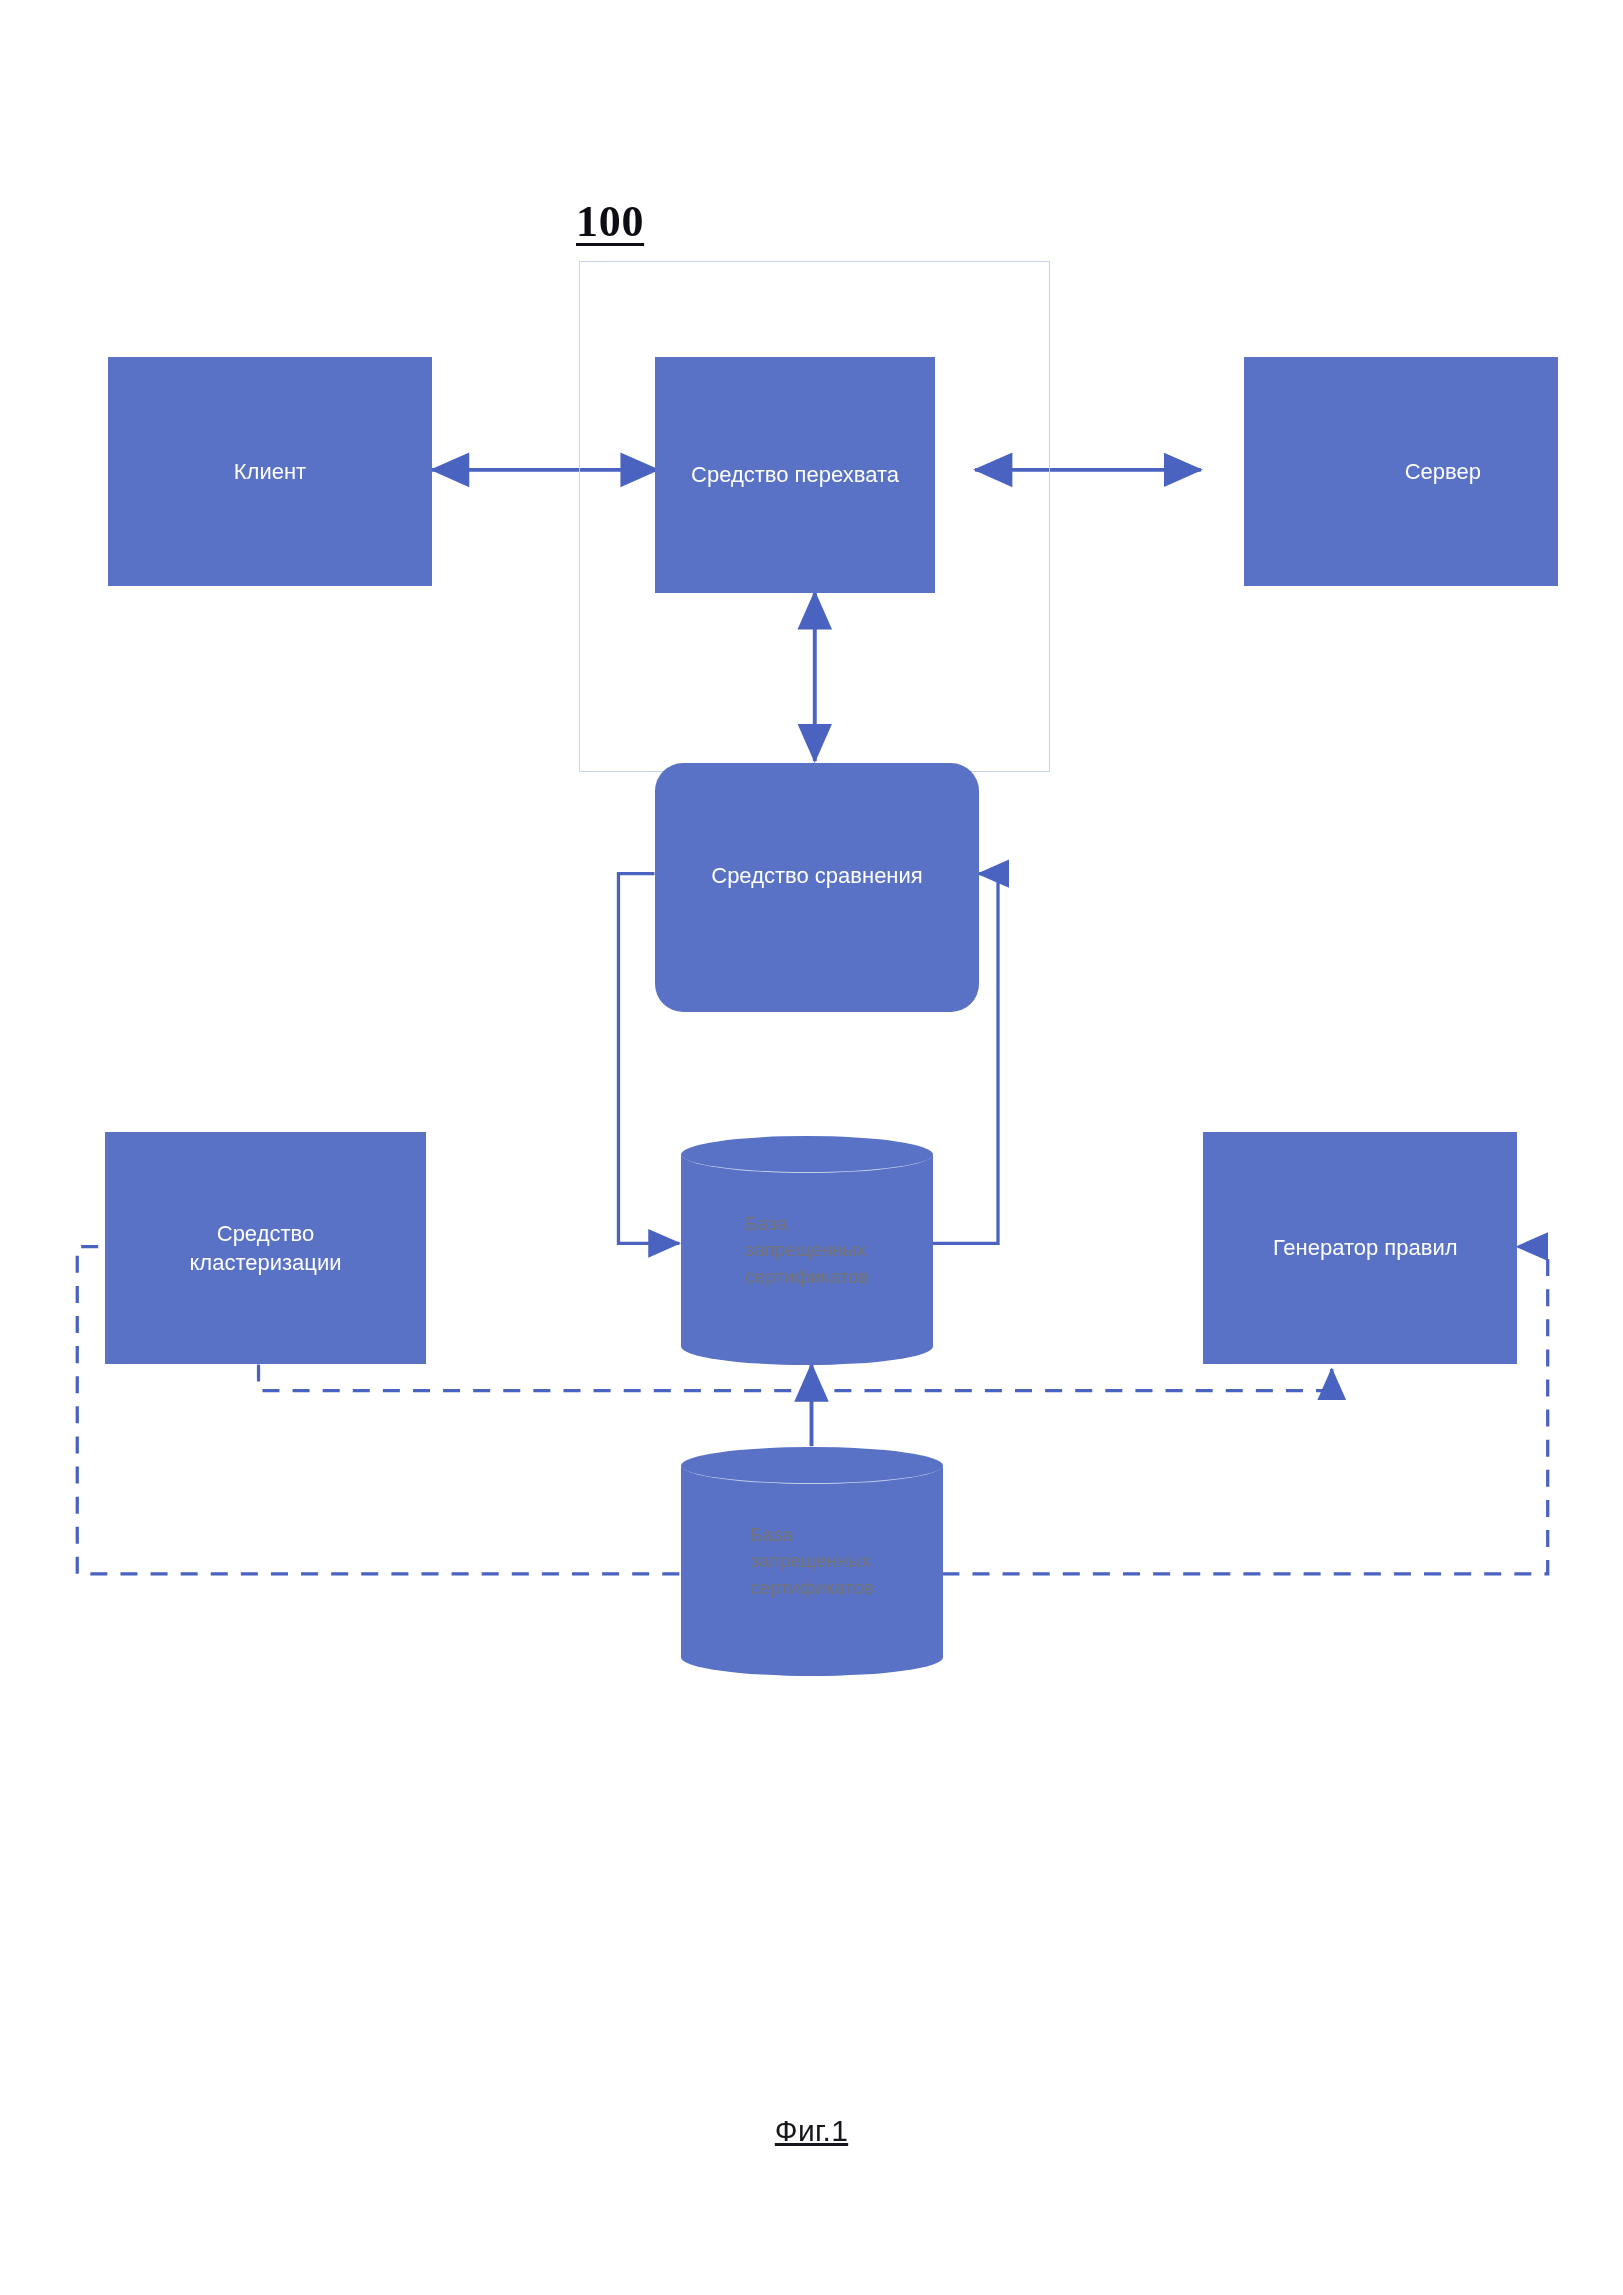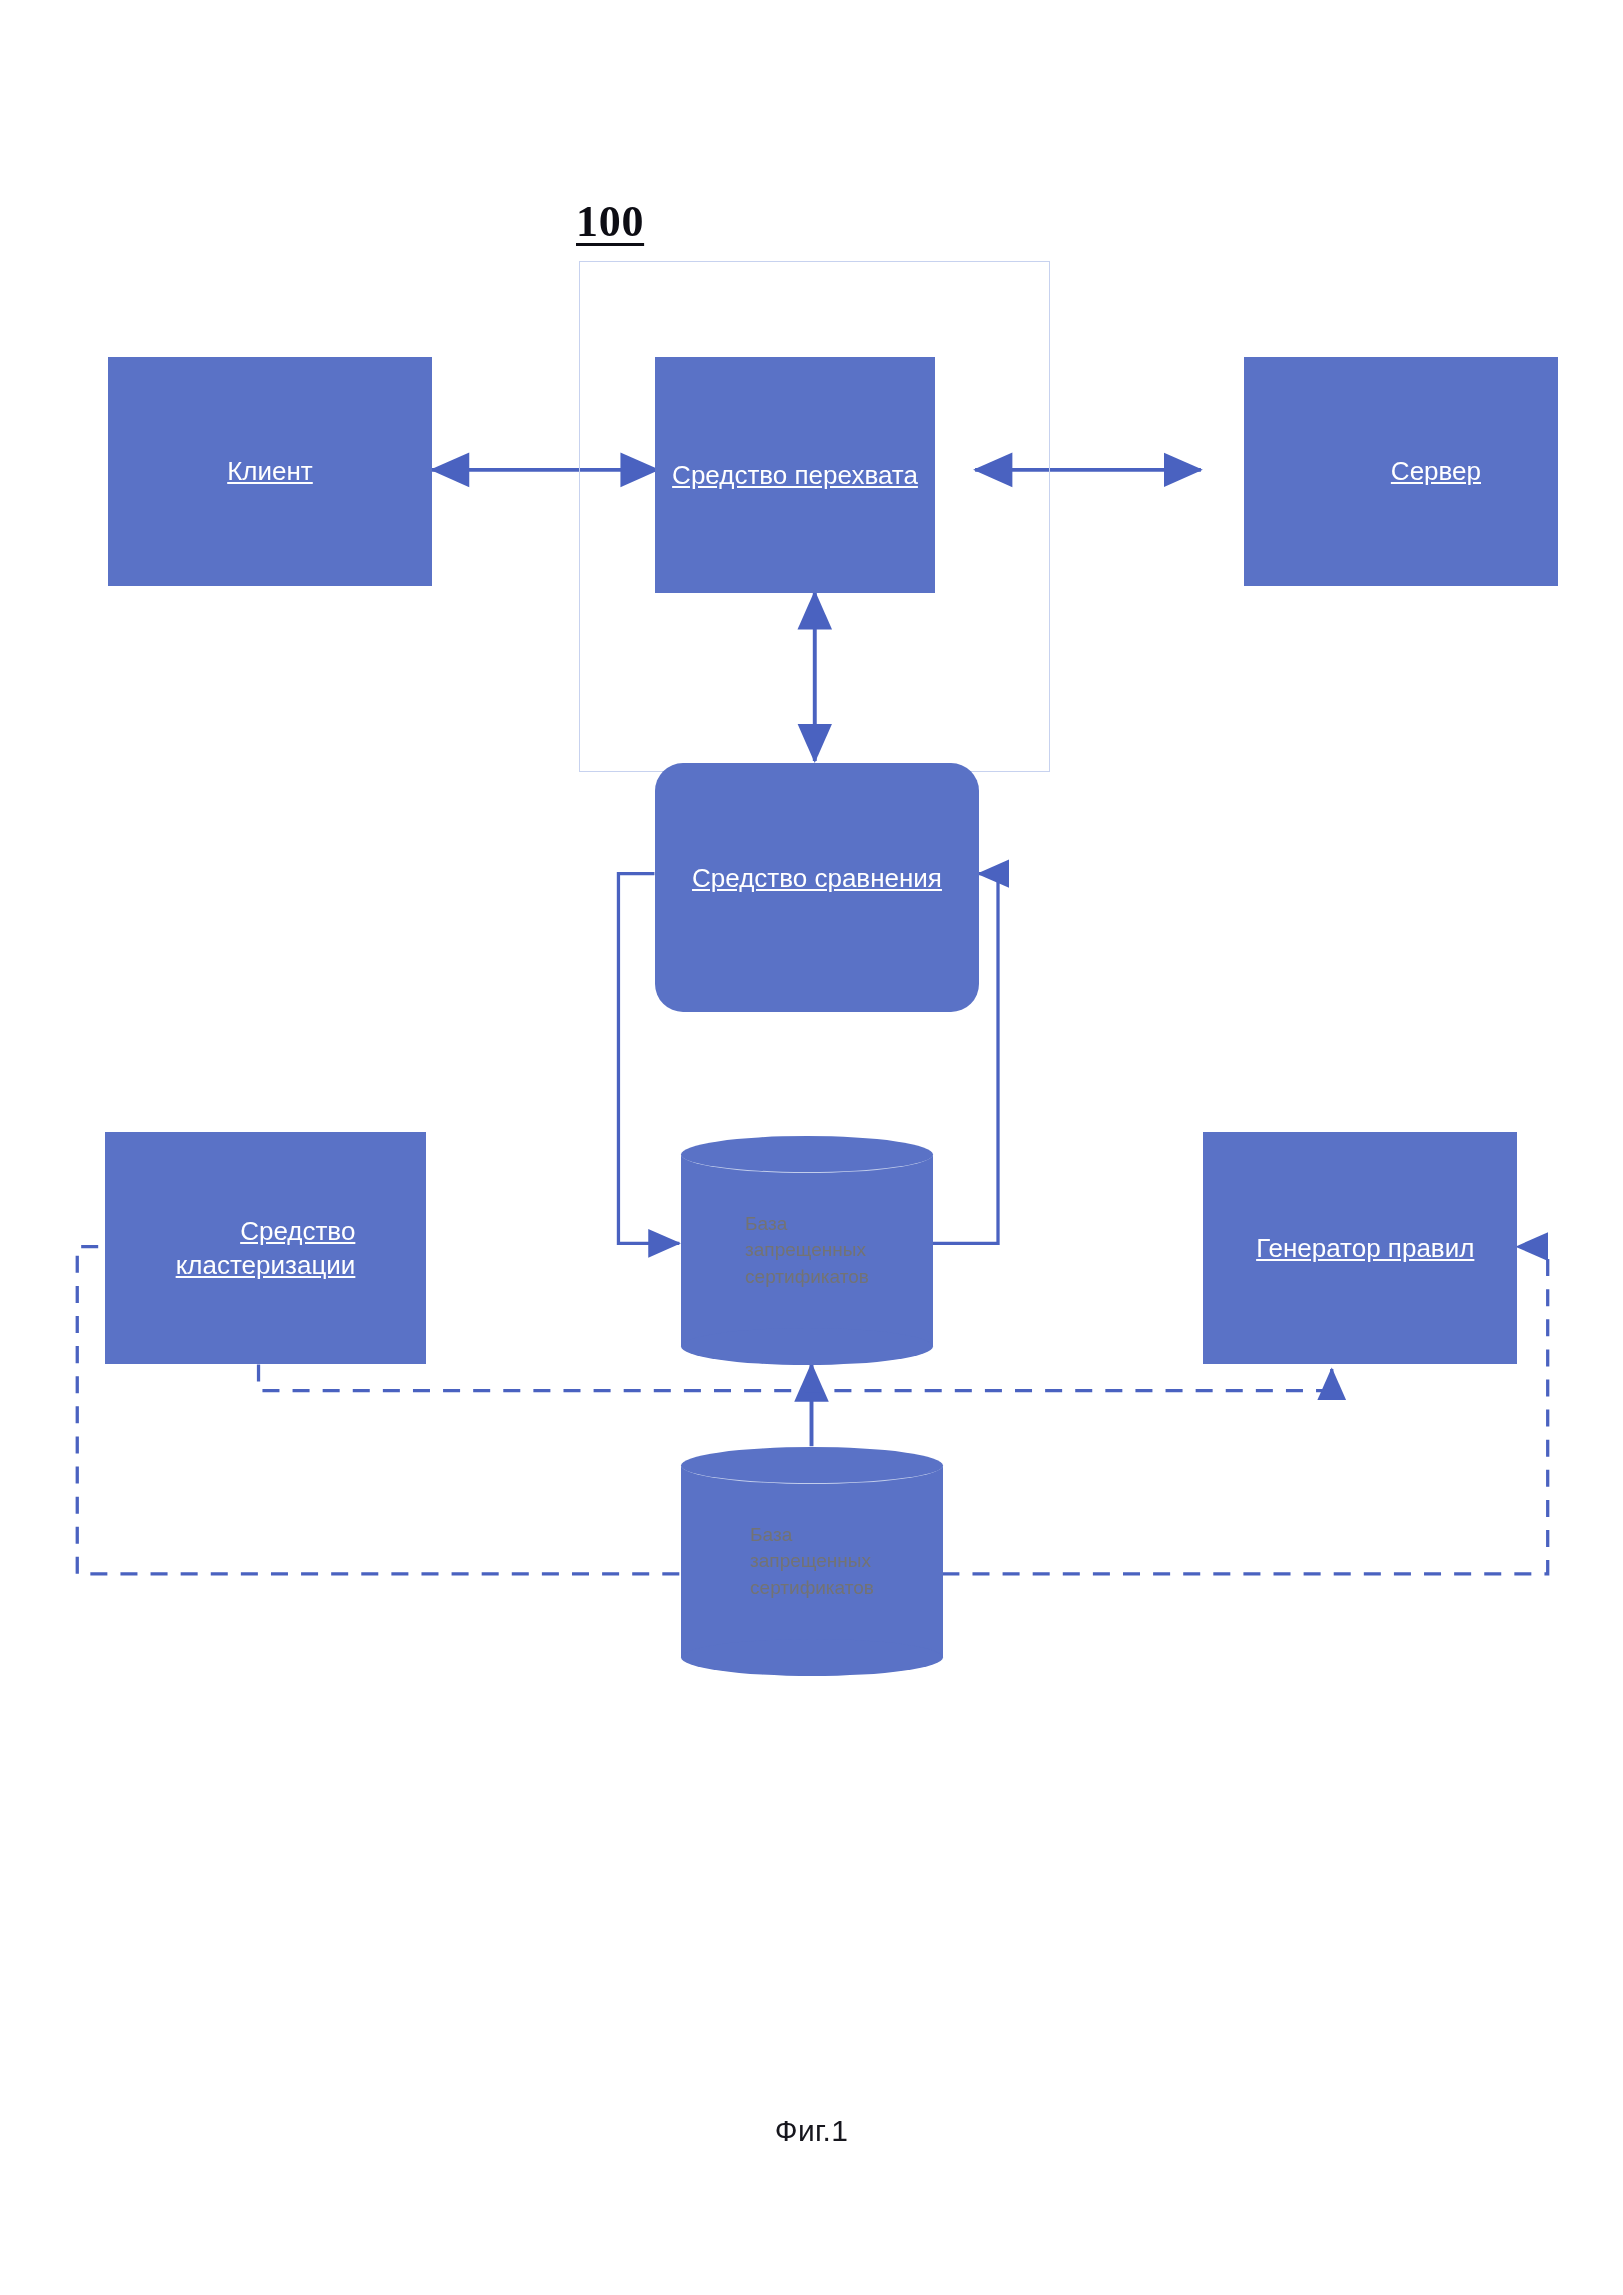--- a/index.html
+++ b/index.html
@@ -46,26 +46,25 @@
   }
 
   
   .node-box {
     position: absolute;
     background: #5a72c6;
     color: #ffffff;
     display: flex;
     align-items: center;
     justify-content: center;
-    text-align: right;
-    font-size: 26px;
+    text-align: center;
+    font-size: 22px;
     line-height: 1.32;
     box-sizing: border-box;
     padding: 3.9px 6.5px;
-    text-decoration: underline;
   }
 
   
   .db-cylinder {
     position: absolute;
   }
   .db-cylinder .cyl-body {
     position: absolute;
     left: 0;
     top: 18.3px;
@@ -122,20 +121,21 @@
   
   .figure-caption {
     position: absolute;
     left: 0;
     top: 2114px;
     width: 1623px;
     text-align: center;
     font-size: 30px;
     color: #16161d;
     letter-spacing: 0.3px;
+    text-decoration: underline;
   }
 </style>
 </head>
 <body>
 
 <div id="page">
 
   <div class="ref-number">100</div>
 
   <svg class="connectors" viewBox="0 0 2480 3507" width="1623" height="2295" xmlns="http://www.w3.org/2000/svg">

